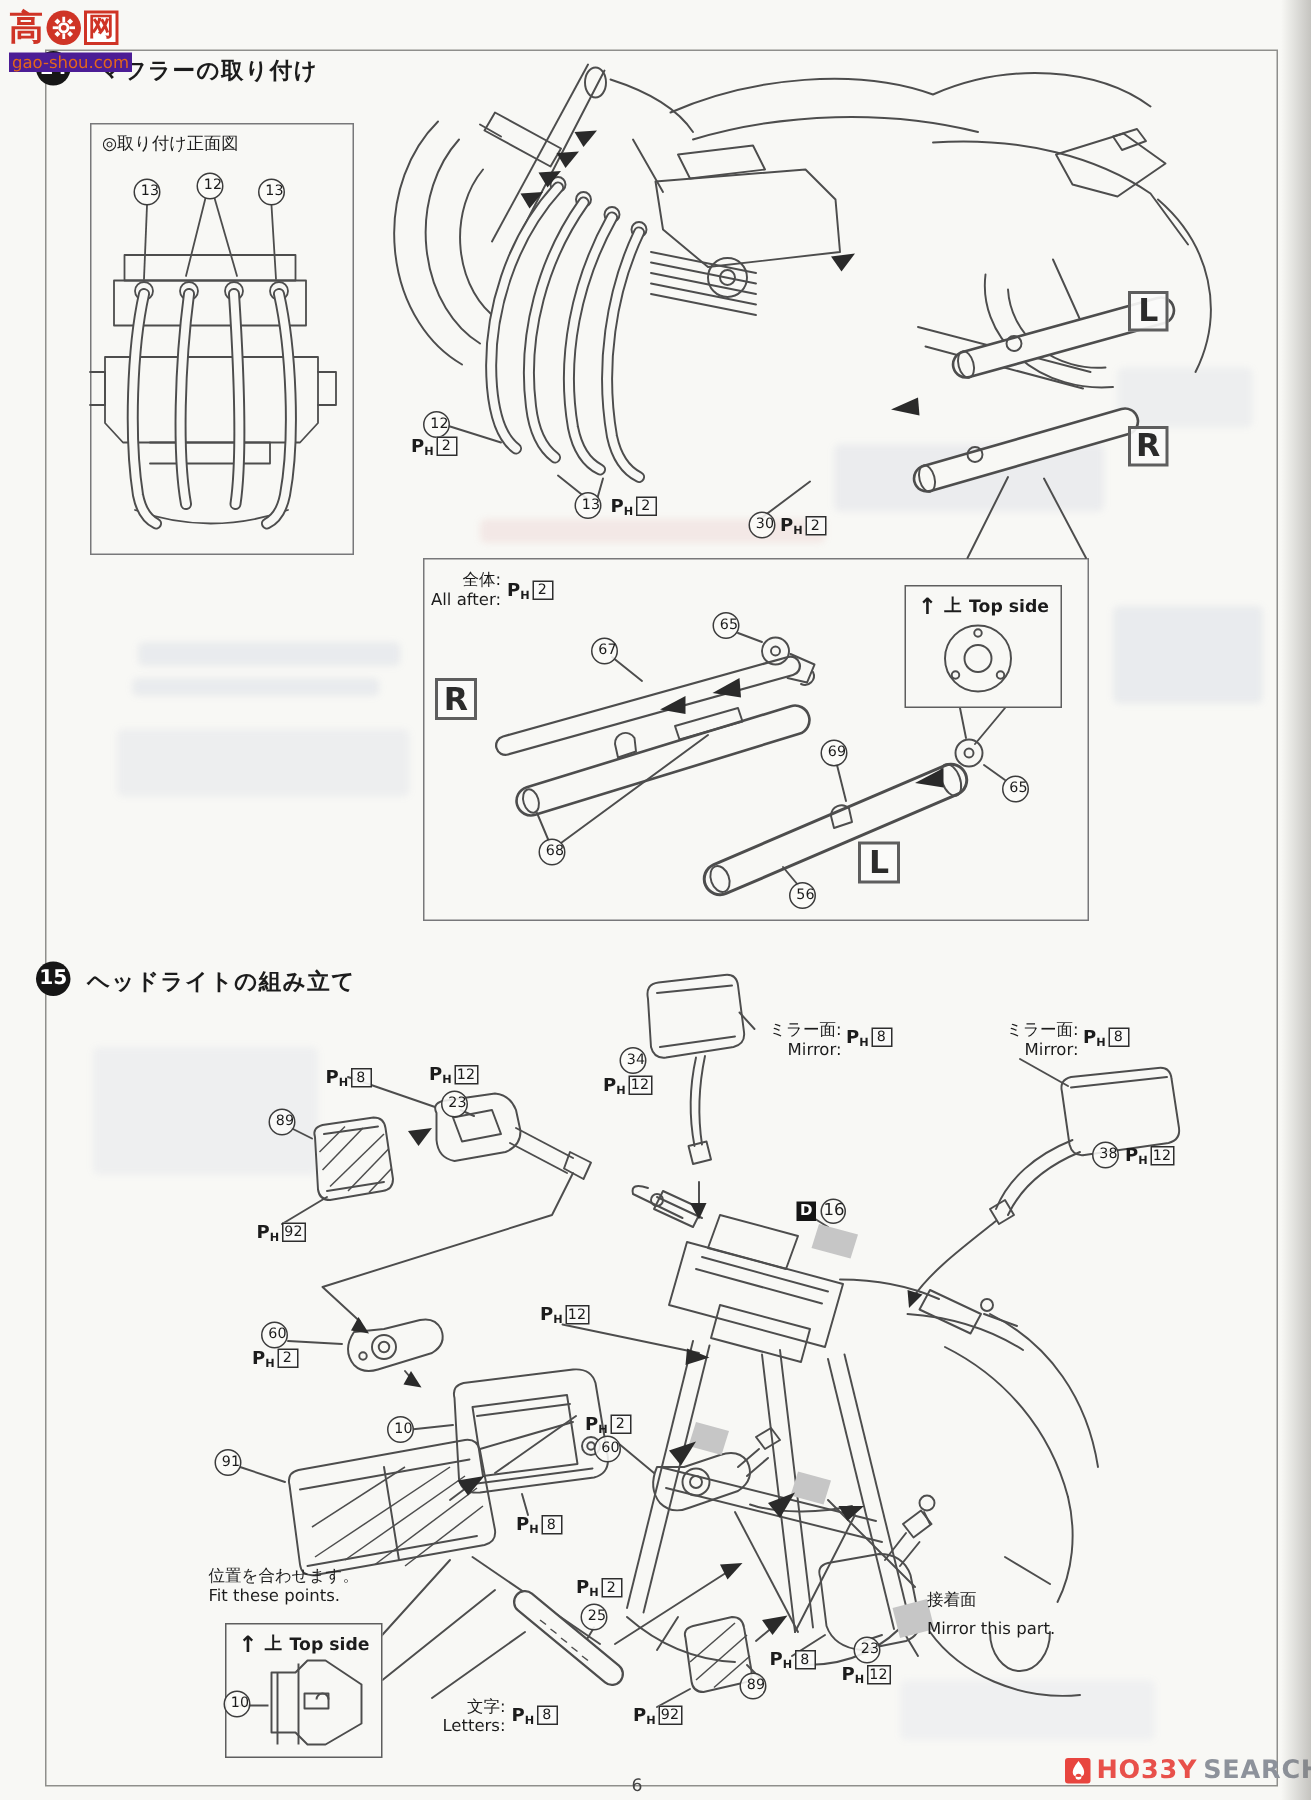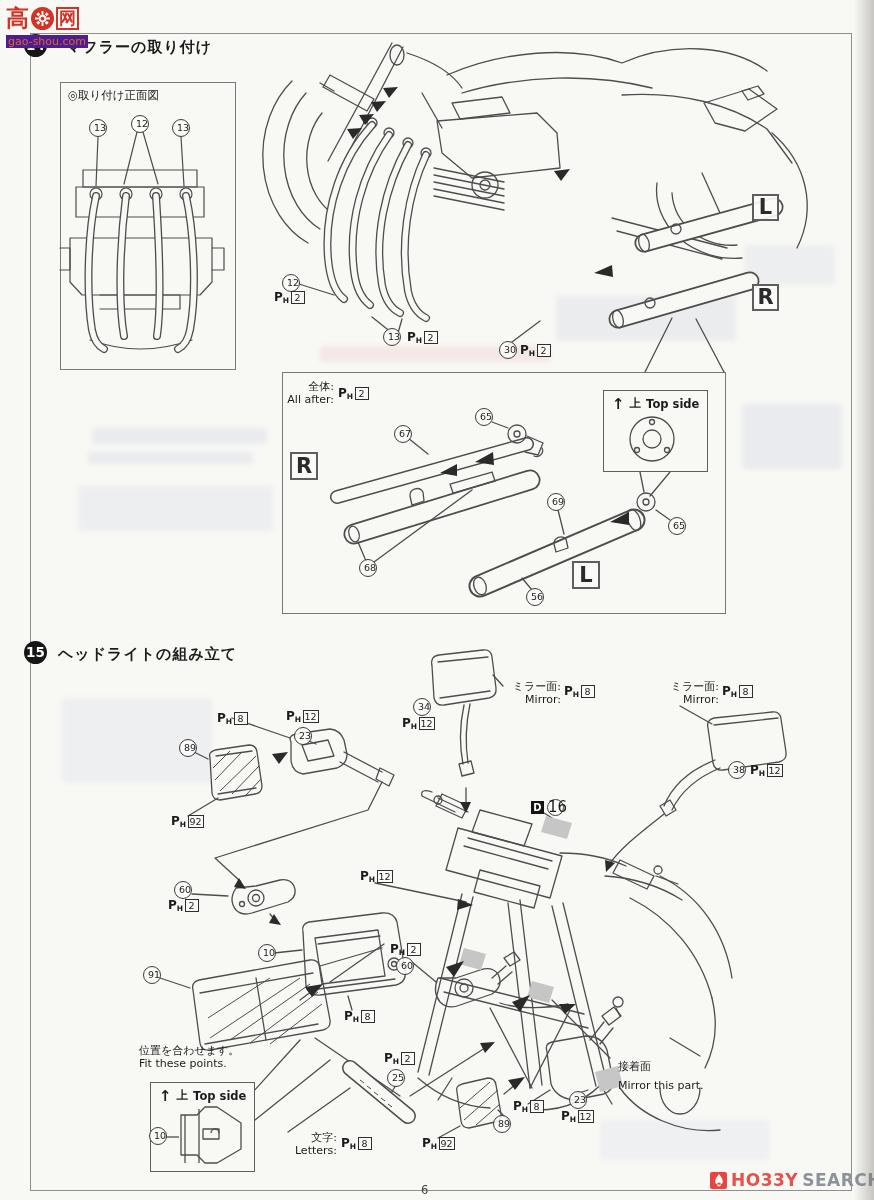--- a/index.html
+++ b/index.html
@@ -24,21 +24,21 @@
   .lr.small{width:28px;height:28px;font-size:21px;line-height:24px}
   .stepnum{position:absolute;width:23px;height:23px;border-radius:50%;background:#161616;color:#fff;
            font-size:13.5px;font-weight:700;text-align:center;line-height:23px;z-index:5}
   .steptitle{position:absolute;font-size:15px;font-weight:700;letter-spacing:1px;z-index:5}
   .lbl{position:absolute;z-index:5;font-size:11px;line-height:13px}
   .lbl.right{text-align:right}
   .boxtitle{position:absolute;z-index:5;font-size:11.5px;font-weight:500}
   .dbox{display:inline-block;width:13px;height:13px;background:#151515;color:#fff;font-size:10px;line-height:13px;
         text-align:center;font-weight:700;vertical-align:middle}
   .co16{display:inline-block;box-sizing:border-box;width:17px;height:17px;border:1.3px solid #3c3c3c;border-radius:50%;
-        font-size:15px;line-height:14px;text-align:left;background:rgba(250,250,248,.88);vertical-align:middle;margin-left:3px}
+        font-size:11px;line-height:14px;text-align:right;background:rgba(250,250,248,.88);vertical-align:middle;margin-left:3px}
   .note{position:absolute;z-index:5;font-size:10.5px;line-height:16px}
   .ts-head{display:flex;align-items:center;gap:5px;padding:5px 0 0 8px;font-size:11.5px;font-weight:700}
   .ts-head .up{font-size:15px;line-height:14px}
   .wm{position:absolute;left:6px;top:3px;z-index:9}
   .wm-row{display:flex;align-items:center;gap:2px}
   .wm-k{font-size:23px;font-weight:700;color:#cf3426}
   .wm-gear{width:23px;height:23px;border-radius:50%;background:#cf3426;display:flex;align-items:center;justify-content:center}
   .wm-net{border:2px solid #cf3426;color:#cf3426;font-weight:700;font-size:17px;line-height:19px;padding:0 1px;background:#fff}
   .wm-dom{font-size:11px;font-weight:400;color:#e2661c;background:#4c1d95;padding:0 2px;margin-top:1px;width:max-content}
   .pagenum{position:absolute;font-size:11.5px;z-index:6;color:#444}

